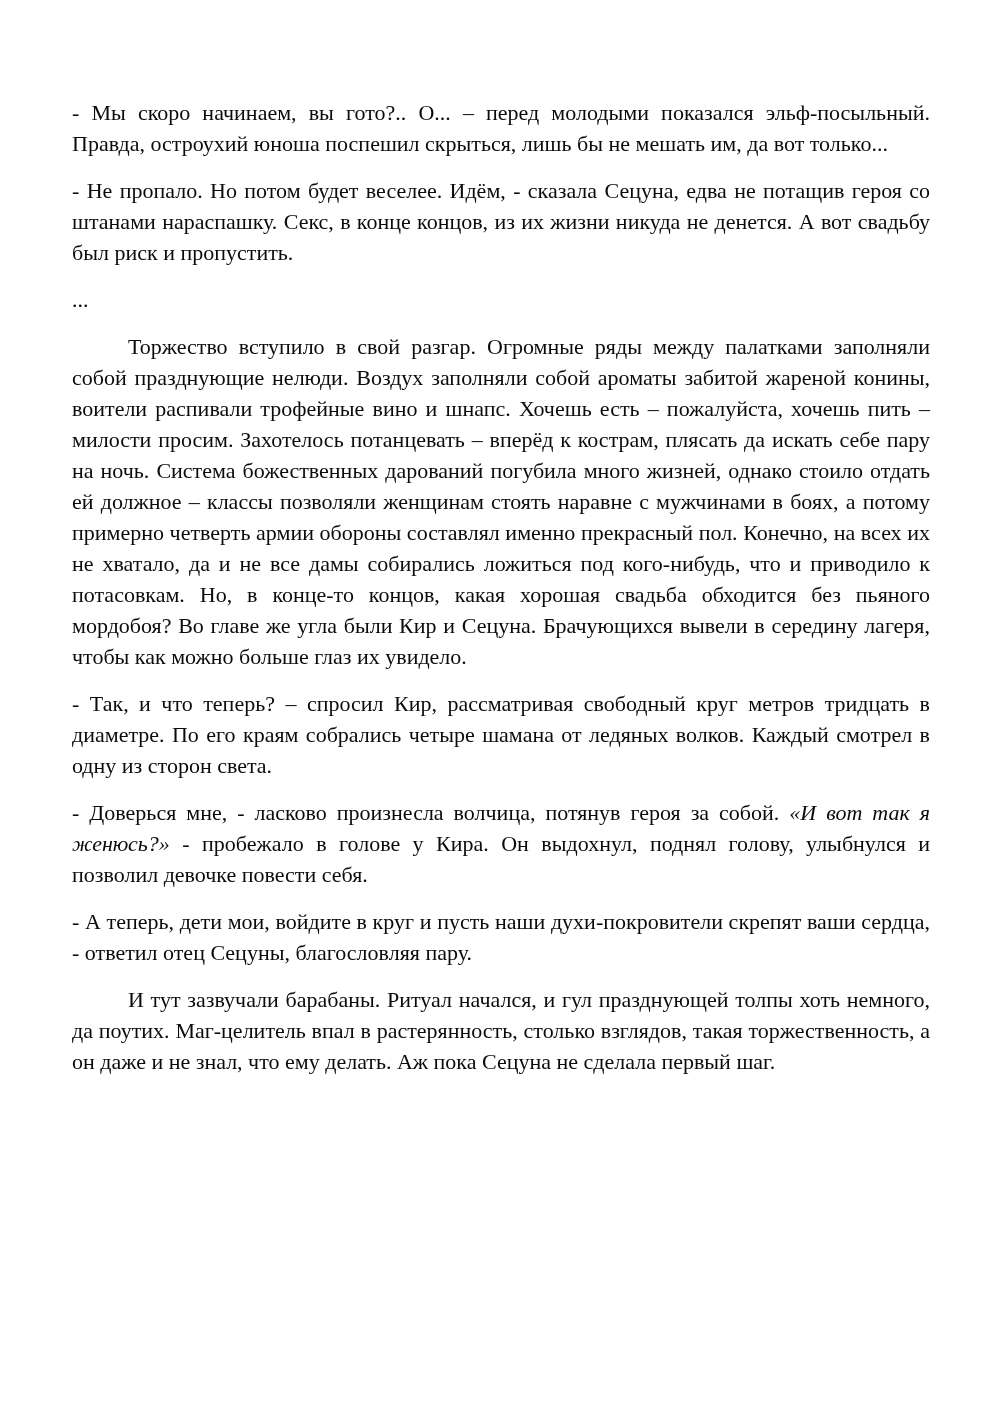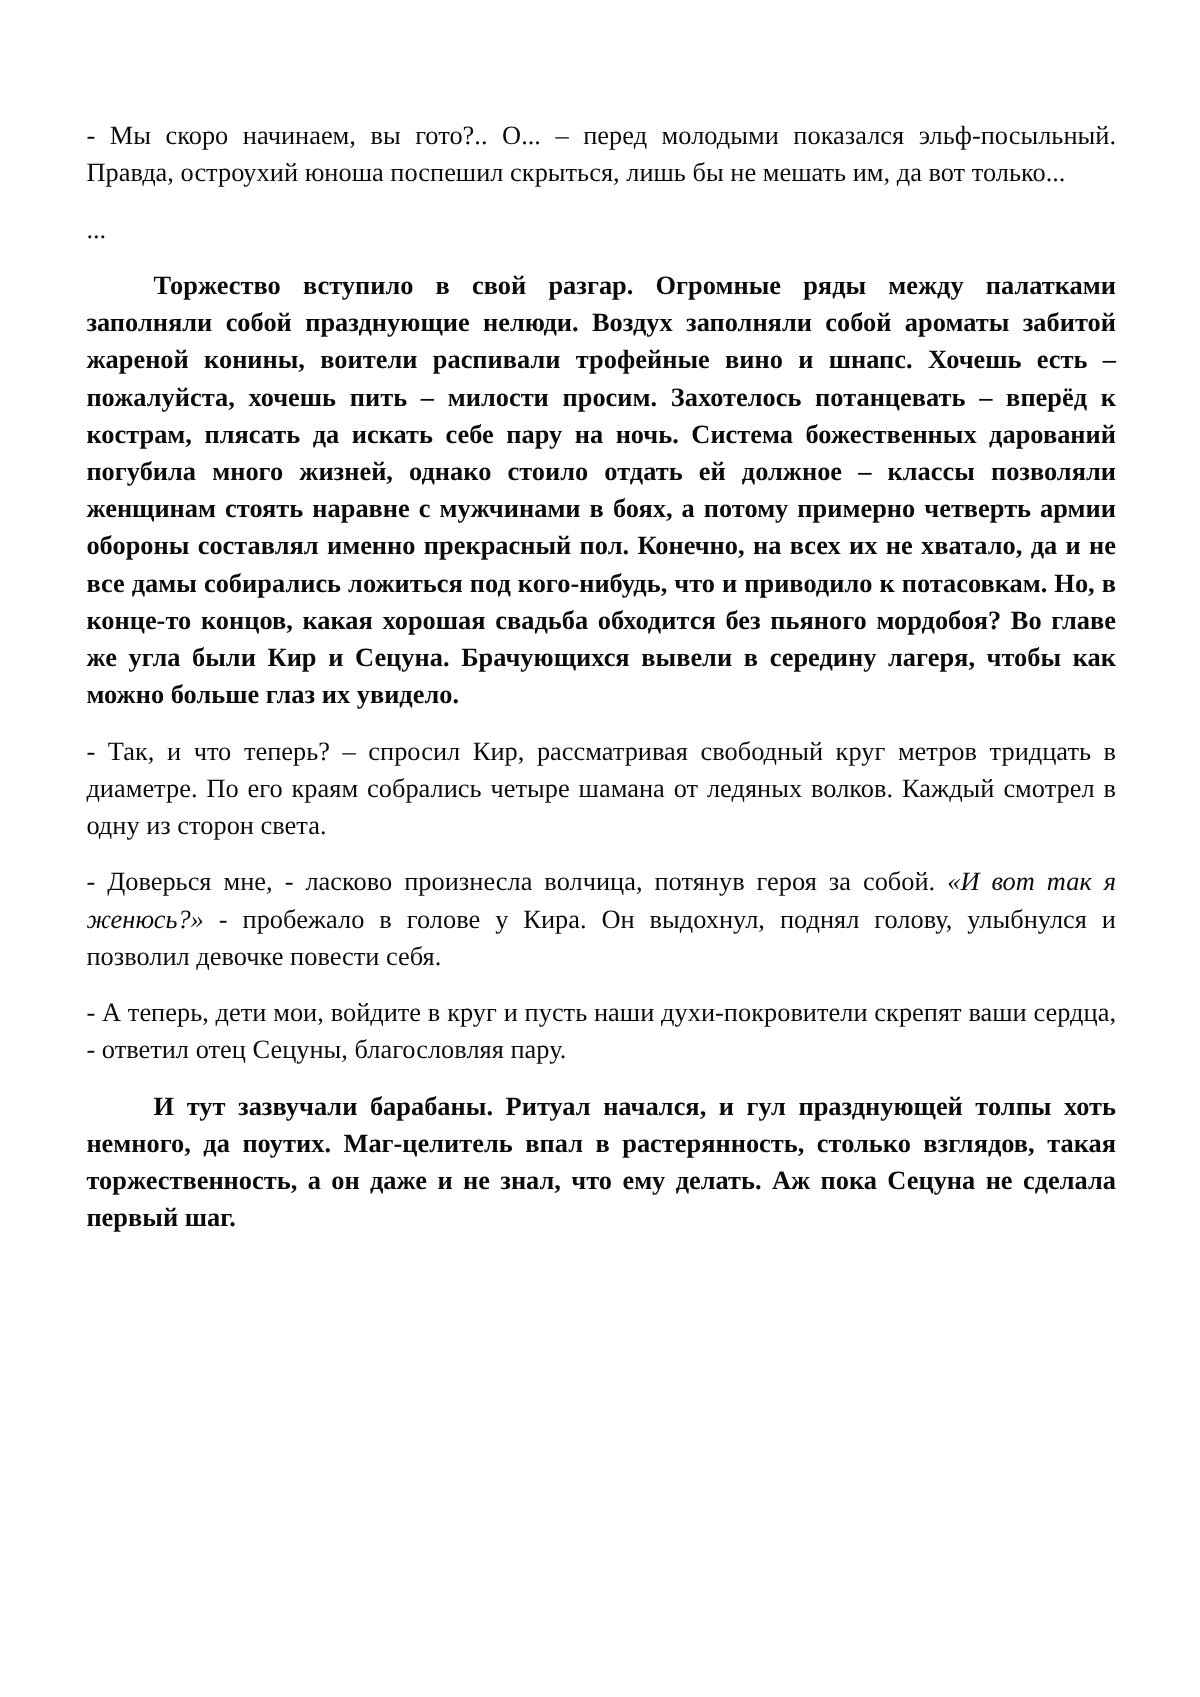--- a/index.html
+++ b/index.html
@@ -23,21 +23,20 @@
     font-size: 22px;
     line-height: 31px;
     color: #0b0b0b;
   }
   .text-block p {
     margin: 0 0 16px 0;
     text-align: justify;
   }
   .text-block p.narrative {
     text-indent: 56px;
-    font-weight: bold;
   }
   .italic {
     font-style: italic;
   }
   .page-number {
     position: absolute;
     left: 0;
     right: 0;
     top: 1301px;
     text-align: center;
@@ -46,20 +45,21 @@
     color: #1f1f1f;
     font-weight: bold;
   }
 </style>
 </head>
 <body>
 
 <div class="page">
   <div class="text-block">
       <p class="dialogue"><span>- Мы скоро начинаем, вы гото?.. О... – перед молодыми показался эльф-посыльный. Правда, остроухий юноша поспешил скрыться, лишь бы не мешать им, да вот только...</span></p>
+      <p class="dialogue"><span>- Не пропало. Но потом будет веселее. Идём, - сказала Сецуна, едва не потащив героя со штанами нараспашку. Секс, в конце концов, из их жизни никуда не денется. А вот свадьбу был риск и пропустить.</span></p>
       <p class="dialogue"><span>...</span></p>
       <p class="narrative"><span>Торжество вступило в свой разгар. Огромные ряды между палатками заполняли собой празднующие нелюди. Воздух заполняли собой ароматы забитой жареной конины, воители распивали трофейные вино и шнапс. Хочешь есть – пожалуйста, хочешь пить – милости просим. Захотелось потанцевать – вперёд к кострам, плясать да искать себе пару на ночь. Система божественных дарований погубила много жизней, однако стоило отдать ей должное – классы позволяли женщинам стоять наравне с мужчинами в боях, а потому примерно четверть армии обороны составлял именно прекрасный пол. Конечно, на всех их не хватало, да и не все дамы собирались ложиться под кого-нибудь, что и приводило к потасовкам. Но, в конце-то концов, какая хорошая свадьба обходится без пьяного мордобоя? Во главе же угла были Кир и Сецуна. Брачующихся вывели в середину лагеря, чтобы как можно больше глаз их увидело.</span></p>
       <p class="dialogue"><span>- Так, и что теперь? – спросил Кир, рассматривая свободный круг метров тридцать в диаметре. По его краям собрались четыре шамана от ледяных волков. Каждый смотрел в одну из сторон света.</span></p>
       <p class="dialogue"><span>- Доверься мне, - ласково произнесла волчица, потянув героя за собой. </span><span class="italic">«И вот так я женюсь?»</span><span> - пробежало в голове у Кира. Он выдохнул, поднял голову, улыбнулся и позволил девочке повести себя.</span></p>
       <p class="dialogue"><span>- А теперь, дети мои, войдите в круг и пусть наши духи-покровители скрепят ваши сердца, - ответил отец Сецуны, благословляя пару.</span></p>
       <p class="narrative"><span>И тут зазвучали барабаны. Ритуал начался, и гул празднующей толпы хоть немного, да поутих. Маг-целитель впал в растерянность, столько взглядов, такая торжественность, а он даже и не знал, что ему делать. Аж пока Сецуна не сделала первый шаг.</span></p>
     </div>
   <div class="page-number">266</div>
 </div>
 

